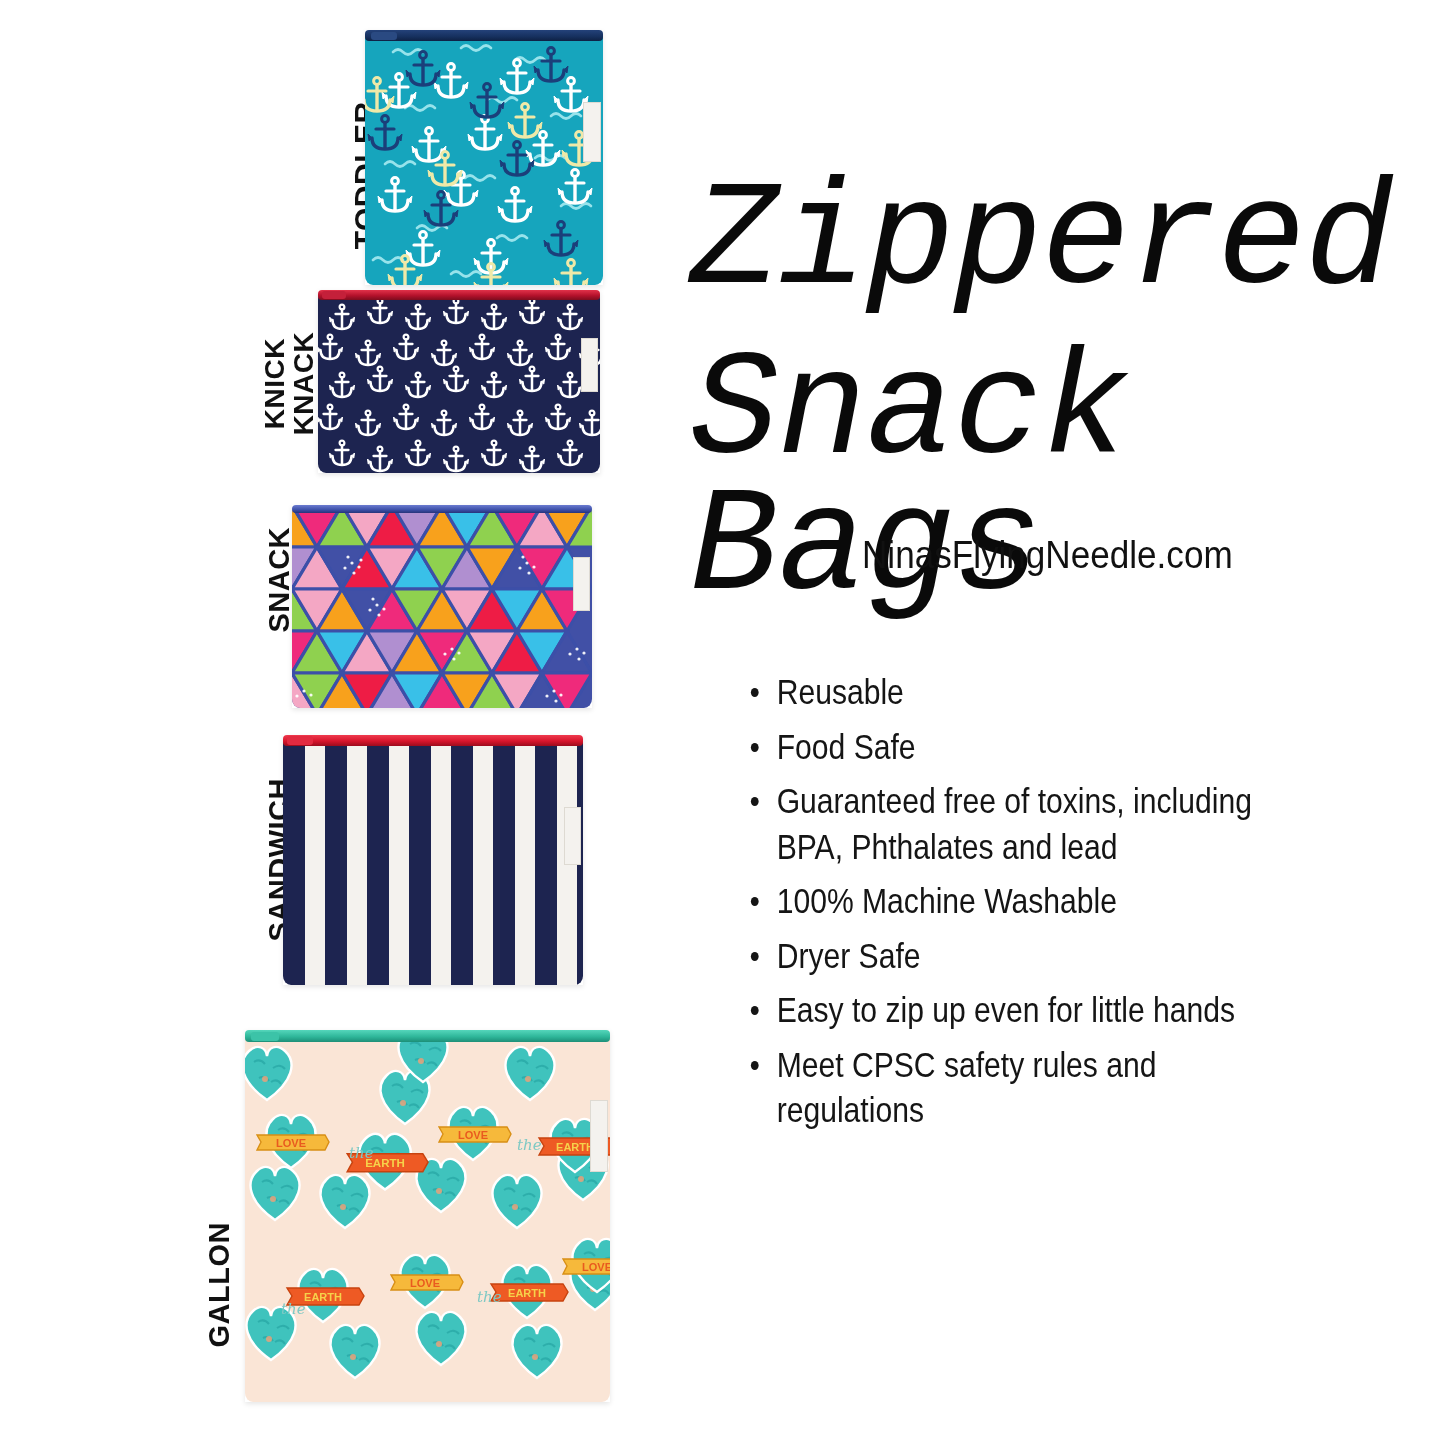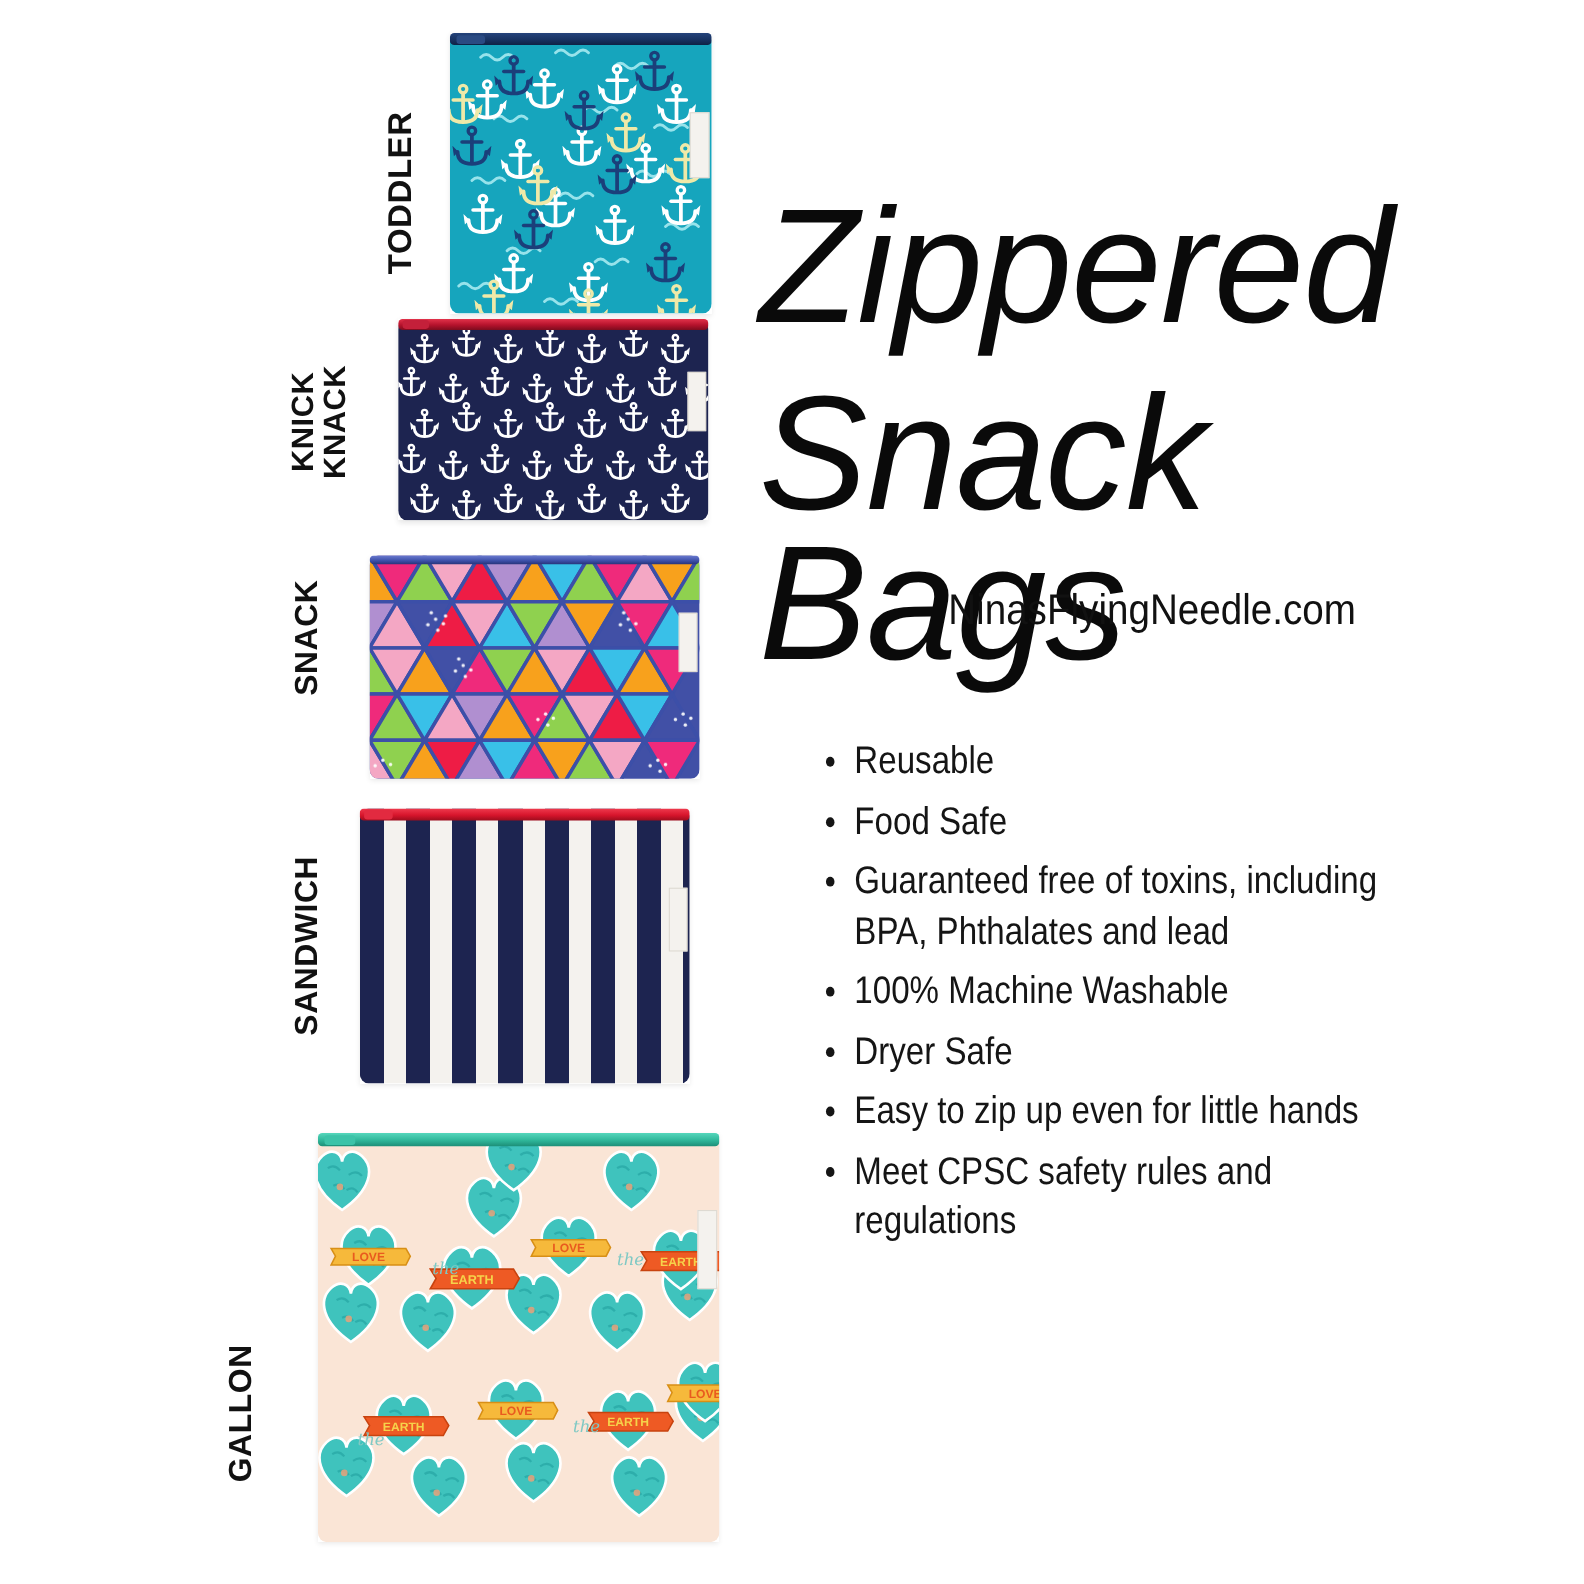--- a/index.html
+++ b/index.html
@@ -19,33 +19,33 @@
     font-family:"Liberation Sans", sans-serif;
     font-weight:bold;
     color:#111111;
     letter-spacing:0.5px;
     transform-origin:center center;
     transform:rotate(-90deg);
     white-space:pre-line;
     text-align:center;
     line-height:1.02;
   }
-  .bagbox{position:absolute;overflow:hidden;margin-left:44px;}
+  .bagbox{position:absolute;overflow:hidden;}
   .bagbody{position:absolute;left:0;top:0;width:100%;height:100%;
            border-radius:8px/9px;overflow:hidden;}
   .zip{position:absolute;left:0;top:0;width:100%;border-radius:4px;}
   .tag{position:absolute;background:#f4f2ee;border:1px solid #dedad2;}
 
   
   .shadowsoft{box-shadow:0 2px 5px rgba(0,0,0,.10);}
 
   
   .title{
     position:absolute;
-    font-family:Liberation Sans, sans-serif;
+    font-family:Liberation Mono, monospace;
     font-style:italic;
     color:#0a0a0a;
     line-height:.92;
     letter-spacing:-1px;
   }
   .site{
     position:absolute;
     font-family:"Liberation Sans", sans-serif;
     color:#111111;
   }

